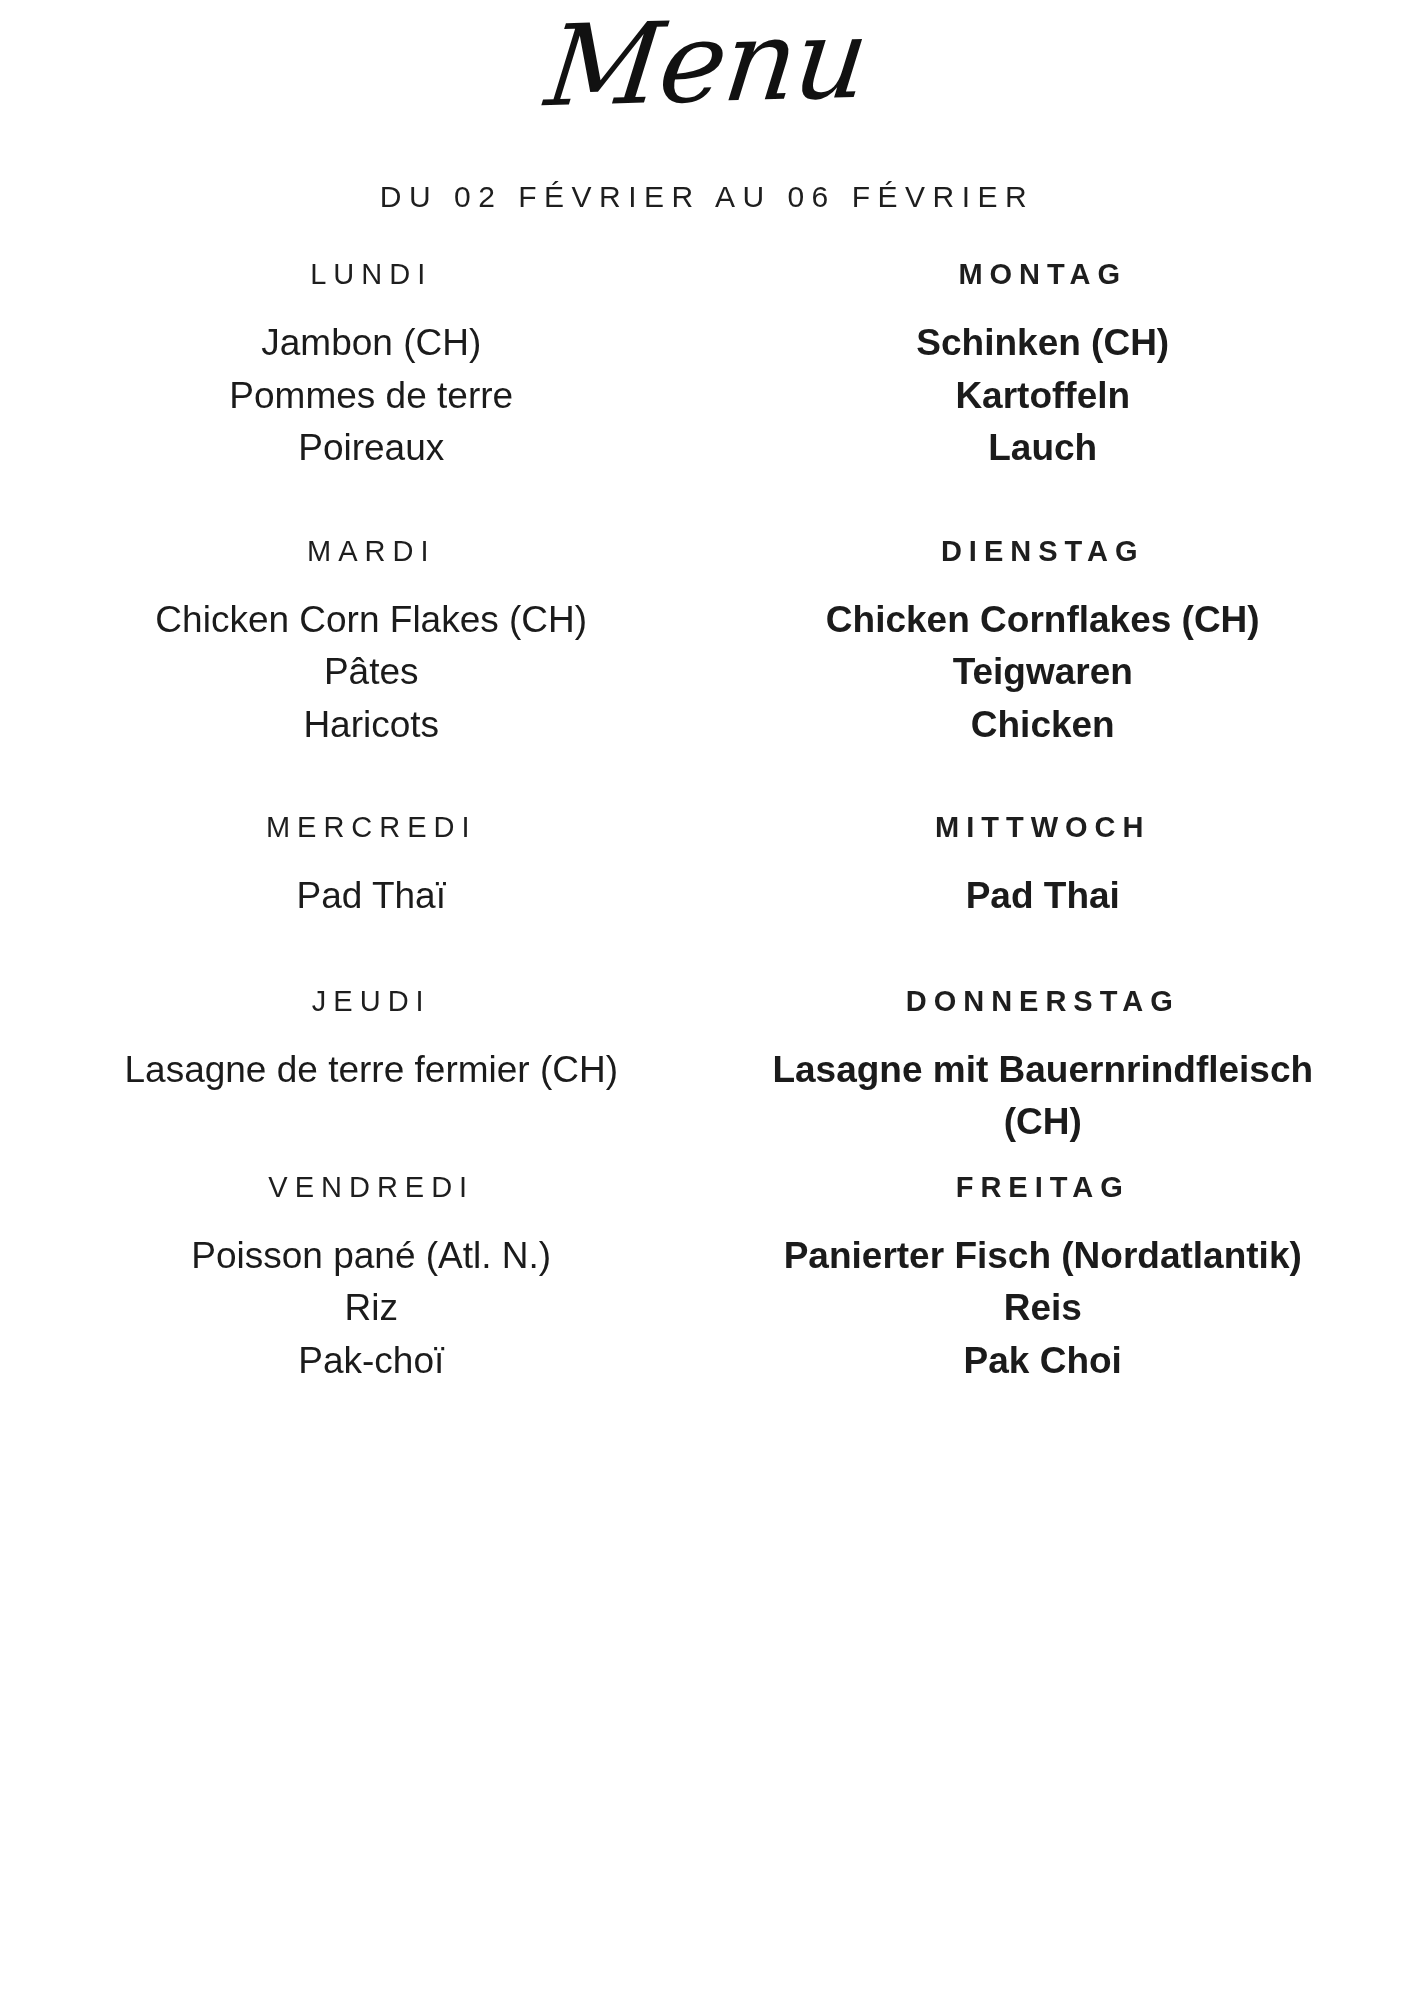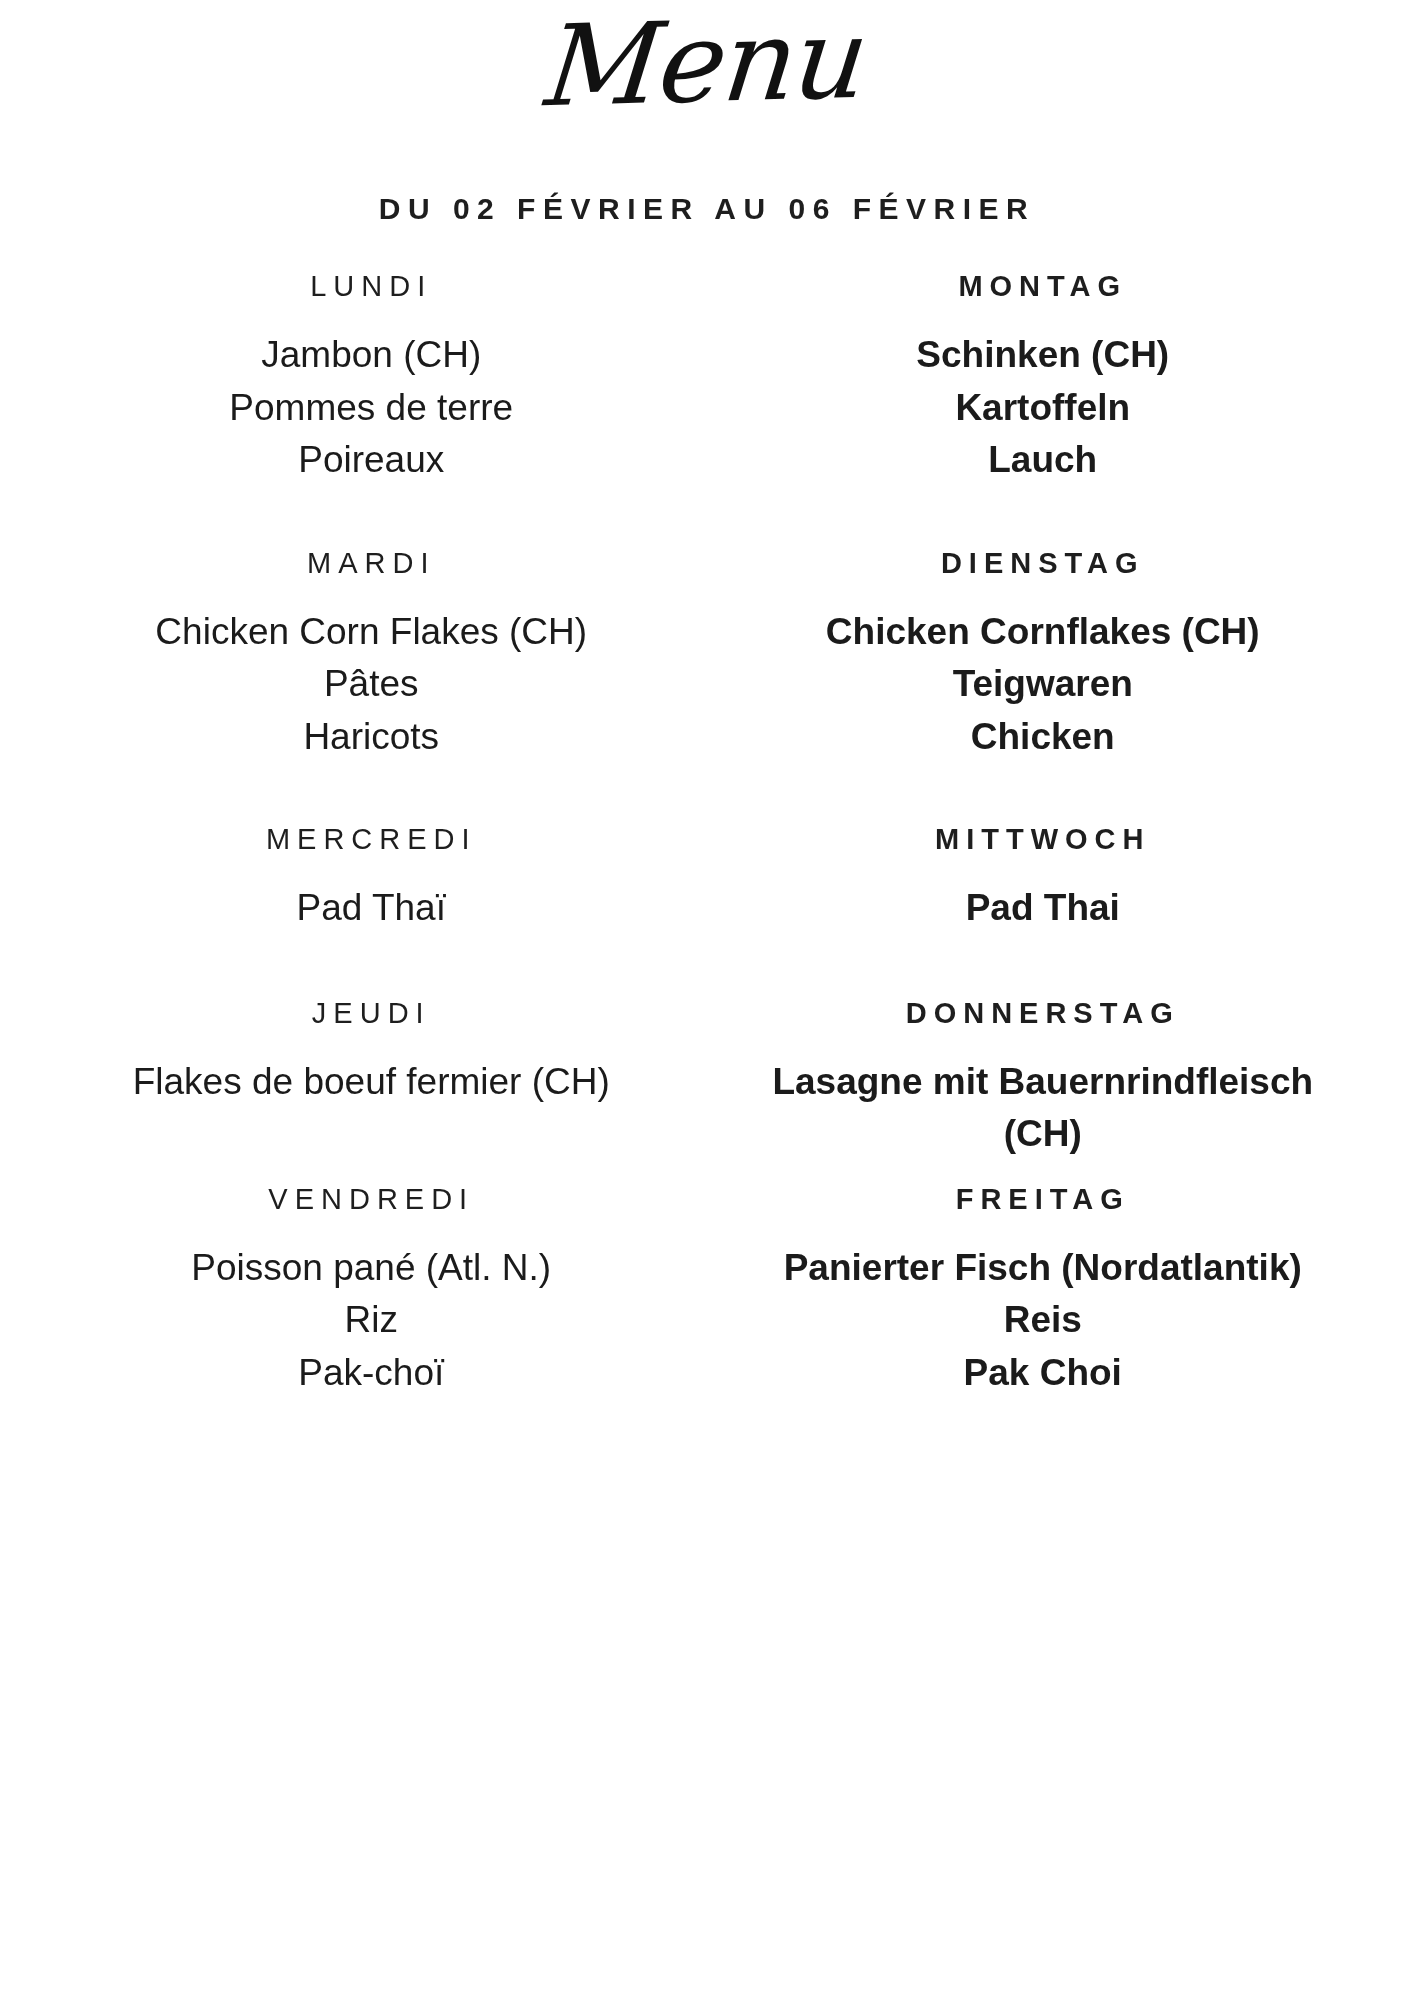--- a/index.html
+++ b/index.html
@@ -39,23 +39,23 @@
     color: #111111;
     display: inline-block;
     transform: skewX(-8deg) rotate(-1.5deg);
   }
 
   .date-range {
     text-align: center;
     font-size: 30px;
     letter-spacing: 7.5px;
     color: #1e1e1e;
-    margin-top: 16px;
+    margin-top: 4px;
     margin-bottom: 44px;
-    font-weight: 700;
+    font-weight: 400;
   }
 
   
   .menu-grid {
     width: 1310px;
     margin: 0 auto;
     display: grid;
     grid-template-columns: 1fr 1fr;
     column-gap: 1px;
   }
@@ -147,21 +147,21 @@
     <div class="day-block right-col row-sp-3">
       <div class="day-name">MITTWOCH</div>
       <div class="dish-list">
         <span class="dish">Pad Thai</span>
       </div>
     </div>
 
     <div class="day-block left-col row-sp-4">
       <div class="day-name">JEUDI</div>
       <div class="dish-list">
-        <span class="dish">Flakes de boeuf fermier (CH)</span>
+        <span class="dish">Lasagne de terre fermier (CH)</span>
       </div>
     </div>
     <div class="day-block right-col row-sp-4">
       <div class="day-name">DONNERSTAG</div>
       <div class="dish-list">
         <span class="dish">Lasagne mit Bauernrindfleisch (CH)</span>
       </div>
     </div>
 
     <div class="day-block left-col row-sp-5">

